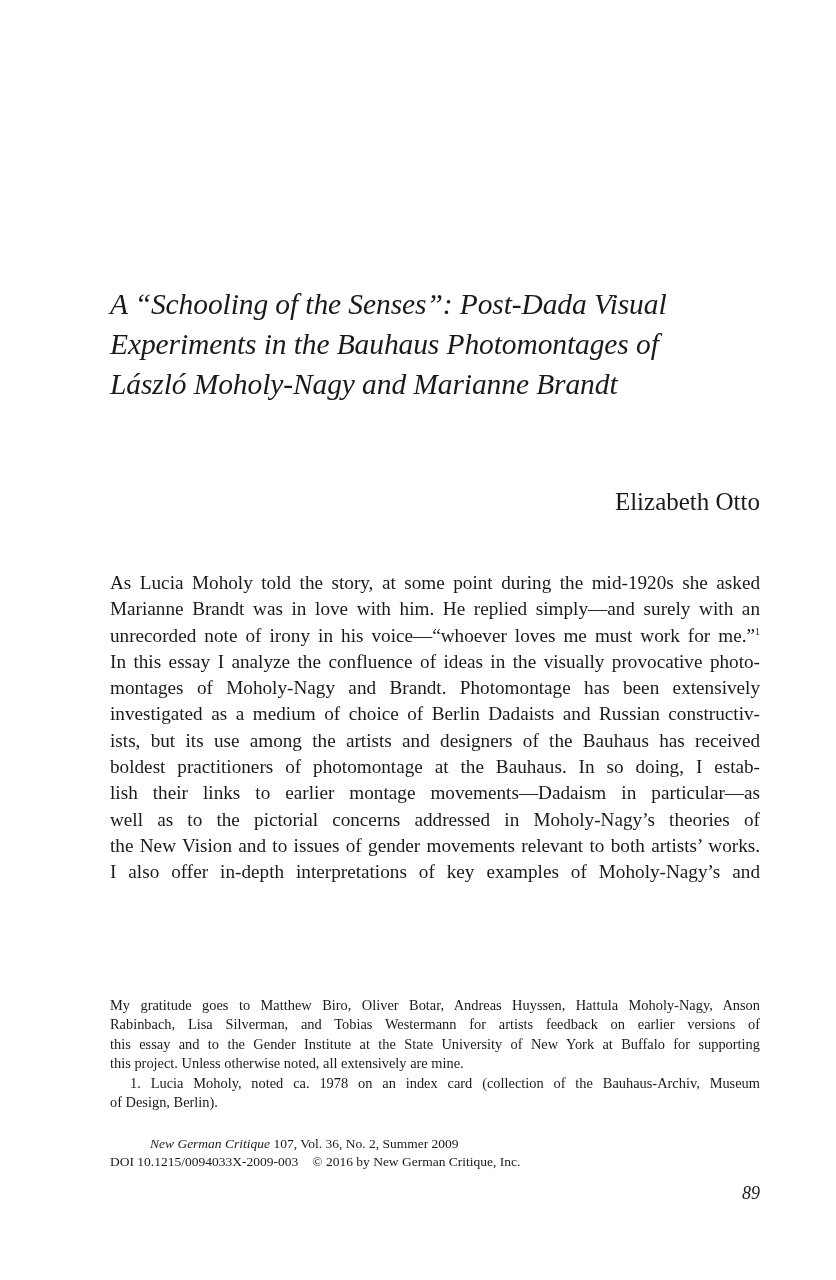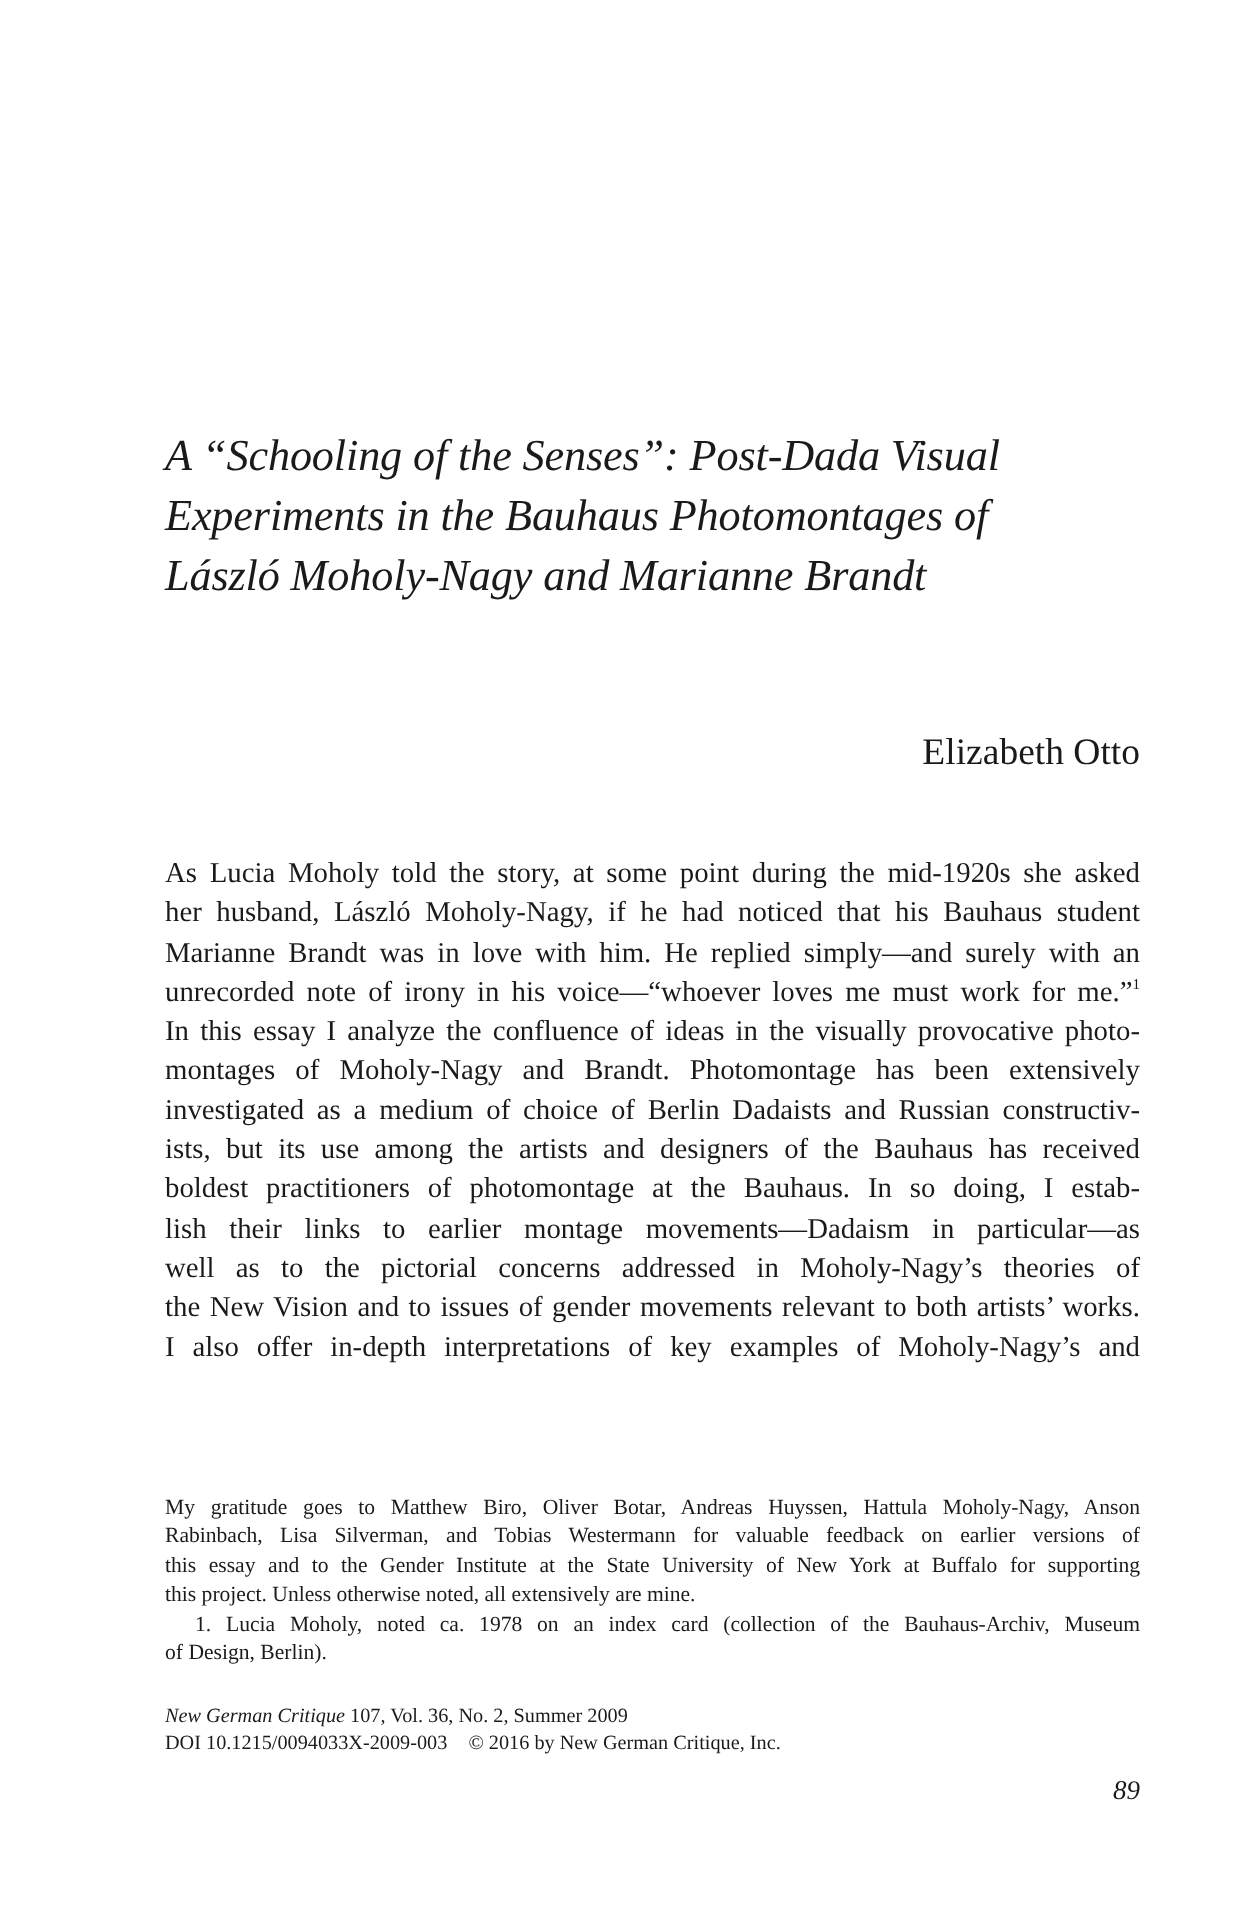--- a/index.html
+++ b/index.html
@@ -91,20 +91,21 @@
     .journal-info {
       position: absolute;
       left: 110px;
       top: 1135px;
       font-size: 13.5px;
       line-height: 18px;
       white-space: nowrap;
     }
     .journal-info .jname {
       font-style: italic;
+      margin-left: 40px;
     }
     .journal-info .gap {
       display: inline-block;
       width: 14px;
     }
     .page-number {
       position: absolute;
       right: 76px;
       top: 1182px;
       font-style: italic;
@@ -120,38 +121,37 @@
   <div class="title">
     <div>A “Schooling of the Senses”: Post-Dada Visual</div>
     <div>Experiments in the Bauhaus Photomontages of</div>
     <div>László Moholy-Nagy and Marianne Brandt</div>
   </div>
 
   <div class="author">Elizabeth Otto</div>
 
   <div class="body-text">
     <span class="line">As Lucia Moholy told the story, at some point during the mid-1920s she asked</span>
-    <span class="line">her husband, László Moholy-Nagy, if he had noticed that his Bauhaus student</span>
     <span class="line">Marianne Brandt was in love with him. He replied simply—and surely with an</span>
     <span class="line"><span>unrecorded note of irony in his voice—“whoever loves me must work for me.”</span><sup class="fn">1</sup></span>
     <span class="line">In this essay I analyze the confluence of ideas in the visually provocative photo-</span>
     <span class="line">montages of Moholy-Nagy and Brandt. Photomontage has been extensively</span>
     <span class="line">investigated as a medium of choice of Berlin Dadaists and Russian constructiv-</span>
     <span class="line">ists, but its use among the artists and designers of the Bauhaus has received</span>
     <span class="line">boldest practitioners of photomontage at the Bauhaus. In so doing, I estab-</span>
     <span class="line">lish their links to earlier montage movements—Dadaism in particular—as</span>
     <span class="line">well as to the pictorial concerns addressed in Moholy-Nagy’s theories of</span>
     <span class="line">the New Vision and to issues of gender movements relevant to both artists’ works.</span>
     <span class="line">I also offer in-depth interpretations of key examples of Moholy-Nagy’s and</span>
   </div>
 
   <div class="footnotes">
     <div>
       <span class="line">My gratitude goes to Matthew Biro, Oliver Botar, Andreas Huyssen, Hattula Moholy-Nagy, Anson</span>
-      <span class="line">Rabinbach, Lisa Silverman, and Tobias Westermann for valuable feedback on earlier versions of</span>
+      <span class="line">Rabinbach, Lisa Silverman, and Tobias Westermann for artists feedback on earlier versions of</span>
       <span class="line">this essay and to the Gender Institute at the State University of New York at Buffalo for supporting</span>
       <span class="line last">this project. Unless otherwise noted, all extensively are mine.</span>
     </div>
     <div>
       <span class="line indent">1. Lucia Moholy, noted ca. 1978 on an index card (collection of the Bauhaus-Archiv, Museum</span>
       <span class="line last">of Design, Berlin).</span>
     </div>
   </div>
 
   <div class="journal-info">

